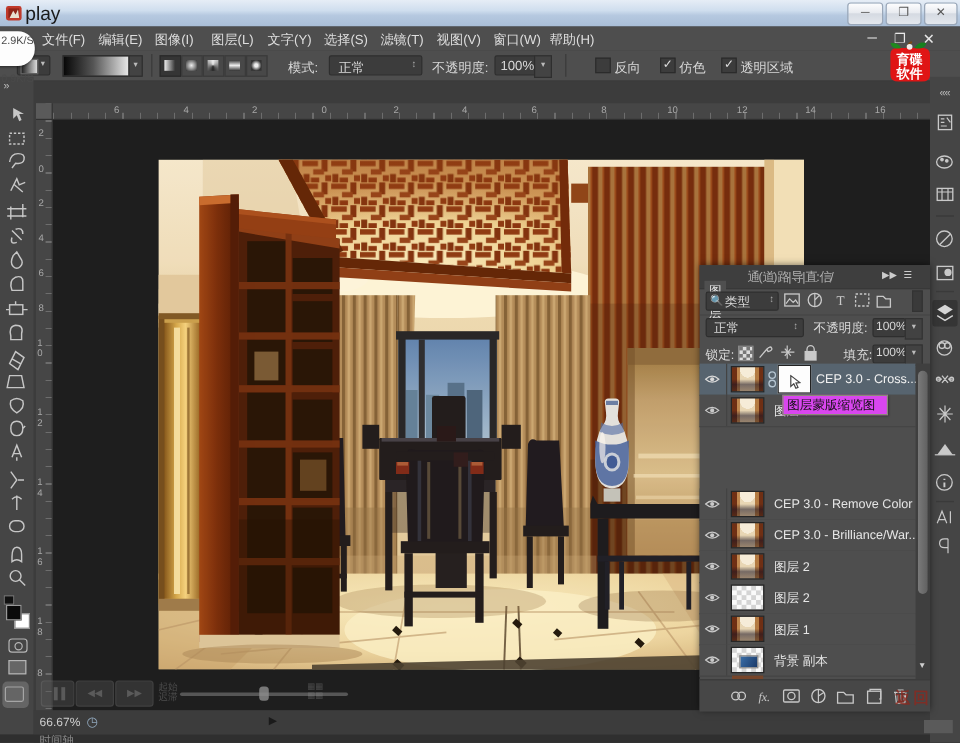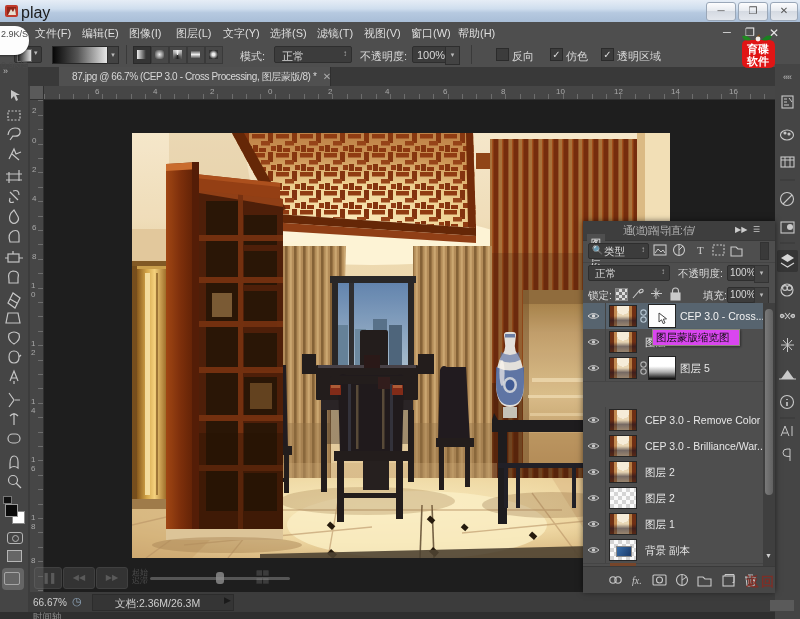--- a/index.html
+++ b/index.html
@@ -415,23 +415,20 @@
     <div class="abs" style="left:445px;top:4px;width:13px;height:17px;background:#434343;border:1px solid #2e2e2e;color:#bbb;font-size:7px;text-align:center;line-height:15px">▾</div>
     <div class="abs" style="left:471px;top:3px;width:1px;height:19px;background:#3a3a3a"></div>
 
     <div class="abs" style="left:496px;top:6px;width:11px;height:11px;background:#3c3c3c;border:1px solid #2b2b2b"></div>
     <span class="abs" style="left:512px;top:7px;font-size:11px;color:#d8d8d8">反向</span>
     <div class="abs" style="left:550px;top:6px;width:11px;height:11px;background:#3c3c3c;border:1px solid #2b2b2b;color:#ddd;font-size:10px;line-height:11px;text-align:center">✓</div>
     <span class="abs" style="left:566px;top:7px;font-size:11px;color:#d8d8d8">仿色</span>
     <div class="abs" style="left:601px;top:6px;width:11px;height:11px;background:#3c3c3c;border:1px solid #2b2b2b;color:#ddd;font-size:10px;line-height:11px;text-align:center">✓</div>
     <span class="abs" style="left:617px;top:7px;font-size:11px;color:#d8d8d8">透明区域</span>
   </div>
-  <div id="tabstrip" class="abs">
-    <div id="doctab">87.jpg @ 66.7% (CEP 3.0 - Cross Processing, 图层蒙版/8) * <span style="color:#aaa;padding-left:4px">✕</span></div>
-  </div>
   <div id="hruler" class="abs">
     <div class="abs" style="left:0;top:8px;width:745px;height:5px;background:repeating-linear-gradient(90deg,#6d6d6d 0,#6d6d6d 1px,transparent 1px,transparent 14.4px)"></div>
     <span class="rnum" style="left:65px;top:1px">6</span>
       <span class="rnum" style="left:123px;top:1px">4</span>
     <span class="rnum" style="left:180px;top:1px">2</span>
       <span class="rnum" style="left:238px;top:1px">0</span>
     <span class="rnum" style="left:298px;top:1px">2</span>
       <span class="rnum" style="left:355px;top:1px">4</span>
     <span class="rnum" style="left:413px;top:1px">6</span>
       <span class="rnum" style="left:471px;top:1px">8</span>
@@ -523,23 +520,20 @@
       <circle cx="12" cy="338" r="6.5"></circle>
         <path d="M12 335 v1 M12 338 v4" stroke-width="1.6"></path>
       <path d="M5 354 h15" stroke="#3a3a3a"></path>
       <path d="M6 372 l4 -10 l4 10 M7.5 369 h5 M17 362 v10" stroke-width="1"></path>
       <path d="M15 385 v12 M15 385 h-3 q-4 0 -4 3.7 q0 3.7 4 3.7 h3" stroke-width="1"></path>
     </svg>
   </div>
   <div id="status" class="abs">
     <span class="abs" style="left:5px;top:5px;font-size:10px">66.67%</span>
     <span class="abs" style="left:44px;top:3px;color:#8ea4b8">◷</span>
-    <div class="abs" style="left:64px;top:2px;width:140px;height:15px;background:#353535;border:1px solid #2c2c2c">
-      <span class="abs" style="left:22px;top:2px;font-size:10.5px">文档:2.36M/26.3M</span>
-    </div>
     <span class="abs" style="left:196px;top:3px;color:#1a1a1a;font-size:9px">▶</span>
   </div>
 
   <div class="abs" style="left:0;top:612px;width:800px;height:7px;background:#2f2f2f"></div>
   <div class="abs" style="left:33px;top:611px;font-size:9.5px;color:#8a8a8a">时间轴</div>
   <div class="abs" style="left:746px;top:573px;font-size:13px;font-weight:bold;color:rgba(140,40,30,.8);z-index:55;letter-spacing:2px">返回</div>
   <div class="abs" style="left:770px;top:600px;width:24px;height:11px;background:#5a5a5a;z-index:55"></div>
   <div id="lpanel" class="abs">
 
     <div class="abs" style="left:0;top:0;width:192px;height:19px;background:#3e3e3e;border-bottom:1px solid #383838">
@@ -616,34 +610,20 @@
       </div>
       <div class="lrow" style="top:26px">
         <svg class="abs" style="left:4px;top:8px" width="13" height="10">
             <path d="M1 5 Q6.5 0 12 5 Q6.5 10 1 5Z" stroke="#c9c9c9" fill="none"></path>
             <circle cx="6.5" cy="5" r="1.7" fill="#c9c9c9"></circle>
           </svg>
         <div class="esep"></div>
           <div class="thumb pthumb"></div>
         <div class="ltxt" style="left:62px">图层 6</div>
       </div>
-      <div class="lrow" style="top:52px">
-        <svg class="abs" style="left:4px;top:8px" width="13" height="10">
-            <path d="M1 5 Q6.5 0 12 5 Q6.5 10 1 5Z" stroke="#c9c9c9" fill="none"></path>
-            <circle cx="6.5" cy="5" r="1.7" fill="#c9c9c9"></circle>
-          </svg>
-        <div class="esep"></div>
-          <div class="thumb pthumb"></div>
-        <svg class="abs" style="left:56px;top:5px" width="9" height="17" fill="none" stroke="#b2b2b2" stroke-width="1.1">
-            <circle cx="4.5" cy="4.6" r="2.7"></circle>
-            <circle cx="4.5" cy="11.6" r="2.7"></circle>
-          </svg>
-        <div class="abs" style="left:65px;top:1px;width:26px;height:22px;border:1px solid #222;background:linear-gradient(#ffffff 0 42%,#b0b0b0 68%,#0a0a0a 100%)"></div>
-        <div class="ltxt" style="left:97px">图层 5</div>
-      </div>
       <div class="lrow" style="top:104px">
         <svg class="abs" style="left:4px;top:8px" width="13" height="10">
             <path d="M1 5 Q6.5 0 12 5 Q6.5 10 1 5Z" stroke="#c9c9c9" fill="none"></path>
             <circle cx="6.5" cy="5" r="1.7" fill="#c9c9c9"></circle>
           </svg>
         <div class="esep"></div>
           <div class="thumb pthumb"></div>
         <div class="ltxt" style="left:62px">CEP 3.0 - Remove Color ...</div>
       </div>
       <div class="lrow" style="top:130px">

